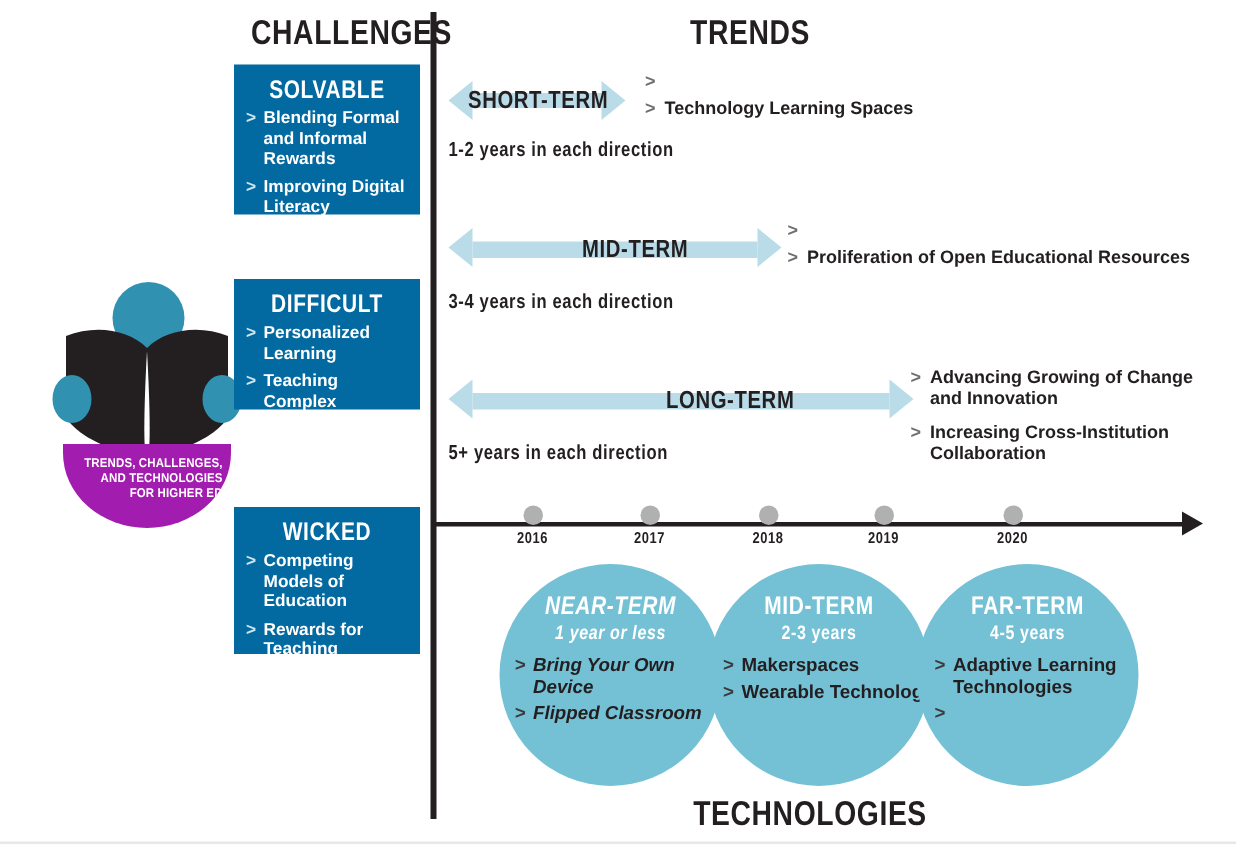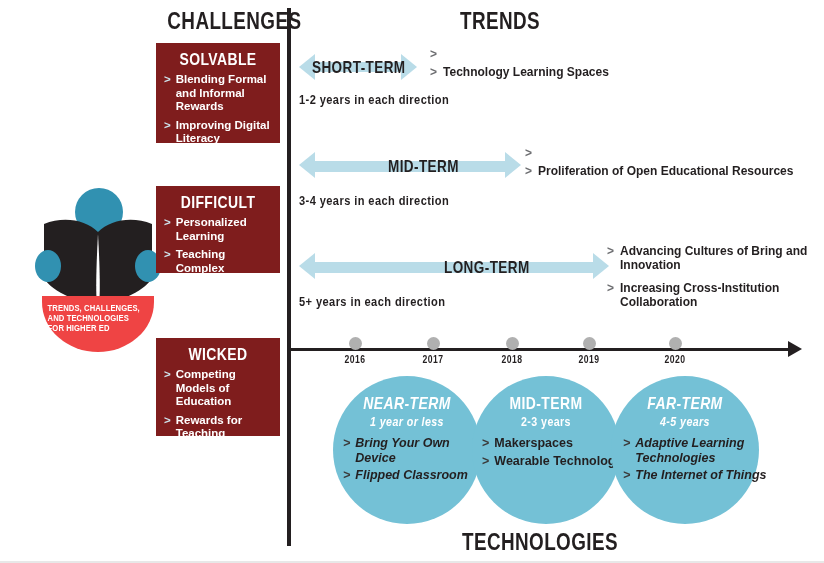--- a/index.html
+++ b/index.html
@@ -59,42 +59,42 @@
     border-radius: 50%;
     background: #3191b1;
     top: 34px;
   }
   .hand.l { left: 7px; }
   .hand.r { right: 7px; }
   .banner {
     position: absolute;
     left: 14px; top: 104px;
     width: 112px; height: 56px;
-    background: #ef4444;
+    background: #a21caf;
     border-radius: 0 0 56px 56px / 0 0 50px 50px;
     box-sizing: border-box;
     padding-top: 7px;
-    text-align: left;
+    text-align: right;
   }
   .banner div {
     color: #ffffff;
     font-size: 8.5px;
     line-height: 10px;
     font-weight: bold;
     letter-spacing: 0.1px;
     transform: scaleX(0.9);
   }
 
   
   #challenges-head { left: 156px; top: 10px; width: 126px; text-align: center; }
   .chal-box {
     position: absolute;
     left: 156px;
     width: 124px;
-    background: #7f1d1d;
+    background: #0369a1;
     box-sizing: border-box;
     padding: 7px 8px 10px 8px;
   }
   .chal-title {
     color: #ffffff;
     font-size: 17px;
     line-height: 19px;
     text-align: center;
     margin-bottom: 4px;
   }
@@ -347,21 +347,21 @@
   <div class="arrow-row" style="left:299px; top:253px; width:310px; height:28px;">
     <div class="arrow-bar" style="left:16px; width:278px; top:9px; height:11px;"></div>
     <div class="arr-tip left"></div>
     <div class="arr-tip right"></div>
   </div>
   <div class="term-lbl cond" style="left:444px; top:258px;">LONG-TERM</div>
   <div class="dur cond" style="left:299px; top:294px;">5+ years in each direction</div>
   <div class="tr-list" style="left:607px; top:244px; width:205px;">
     <div class="tr-item" style="margin-bottom:9px;">
       <span class="gt">&gt;</span>
-      <span>Advancing Cultures of Bring and Innovation</span>
+      <span>Advancing Growing of Change and Innovation</span>
     </div>
     <div class="tr-item">
       <span class="gt">&gt;</span>
       <span>Increasing Cross-Institution Collaboration</span>
     </div>
   </div>
 
   <div id="axis" class="abs"></div>
   <div id="axis-head" class="abs"></div>
 
@@ -407,33 +407,32 @@
         <span class="gt">&gt;</span>
         <span>Makerspaces</span>
       </div>
       <div class="tech-item">
         <span class="gt">&gt;</span>
         <span>Wearable Technology</span>
       </div>
     </div>
   </div>
 
-  <div class="tech-circle" style="left:611px;font-style:italic;">
+  <div class="tech-circle" style="left:611px;">
     <div class="tech-inner">
       <div class="tech-title cond-c">FAR-TERM</div>
       <div class="tech-sub cond-c">4-5 years</div>
     </div>
     <div class="tech-items" style="width:164px; left:-6px; padding-left:18px;">
       <div class="tech-item">
         <span class="gt">&gt;</span>
         <span>Adaptive Learning Technologies</span>
       </div>
       <div class="tech-item">
         <span class="gt">&gt;</span>
-        <span>The Internet of Things</span>
       </div>
     </div>
   </div>
 
   <div id="tech-head" class="abs">
     <div class="cond-c sec-head">TECHNOLOGIES</div>
   </div>
 
   <div id="bottom-rule" class="abs"></div>
 </div>

